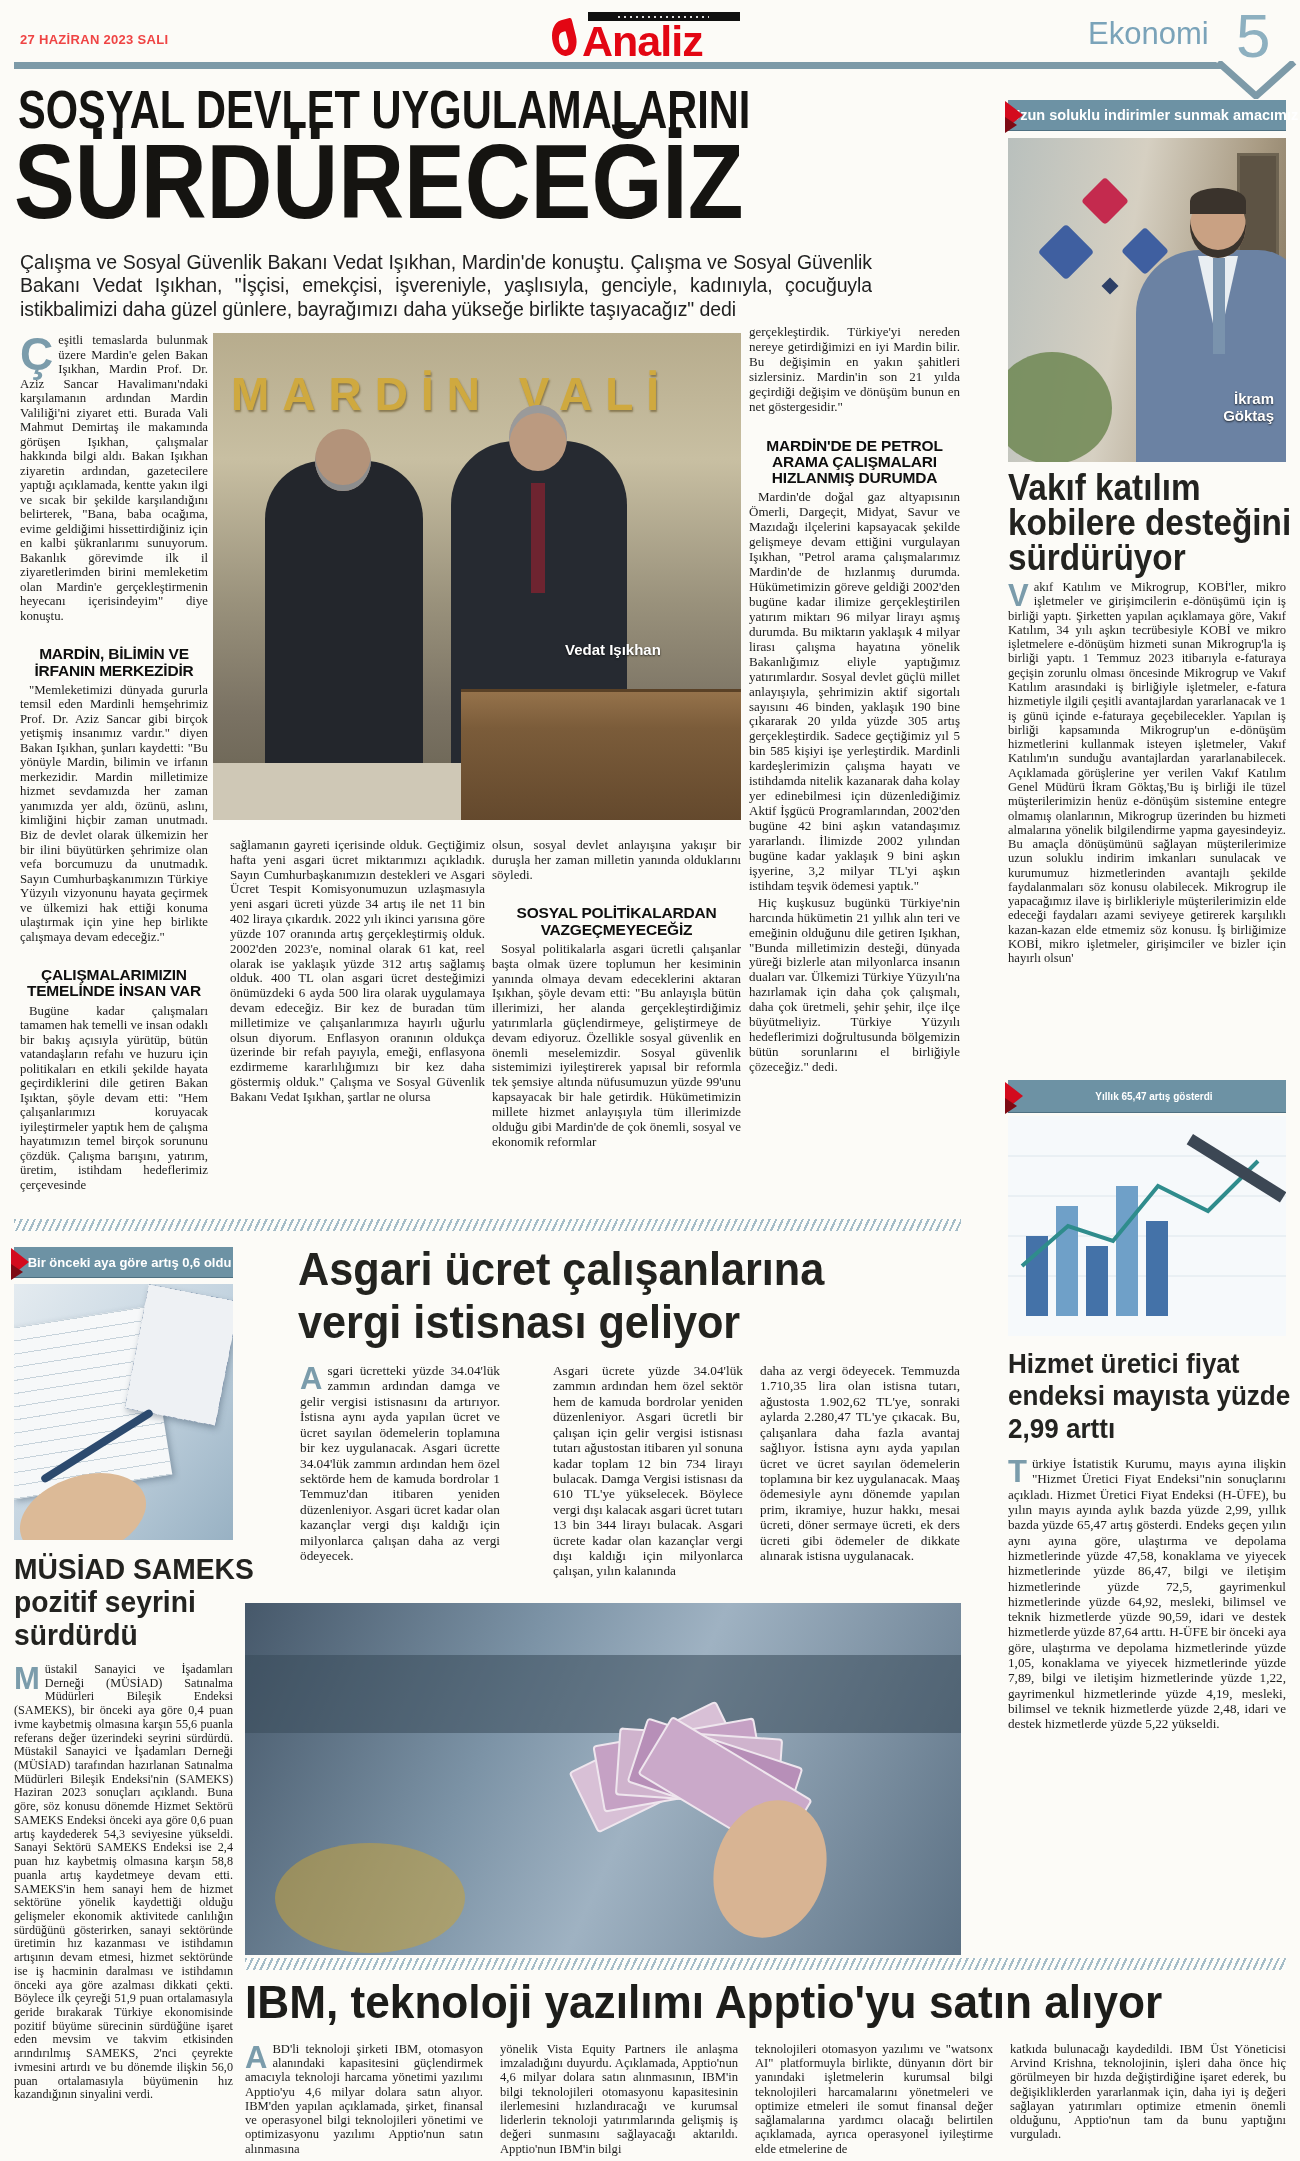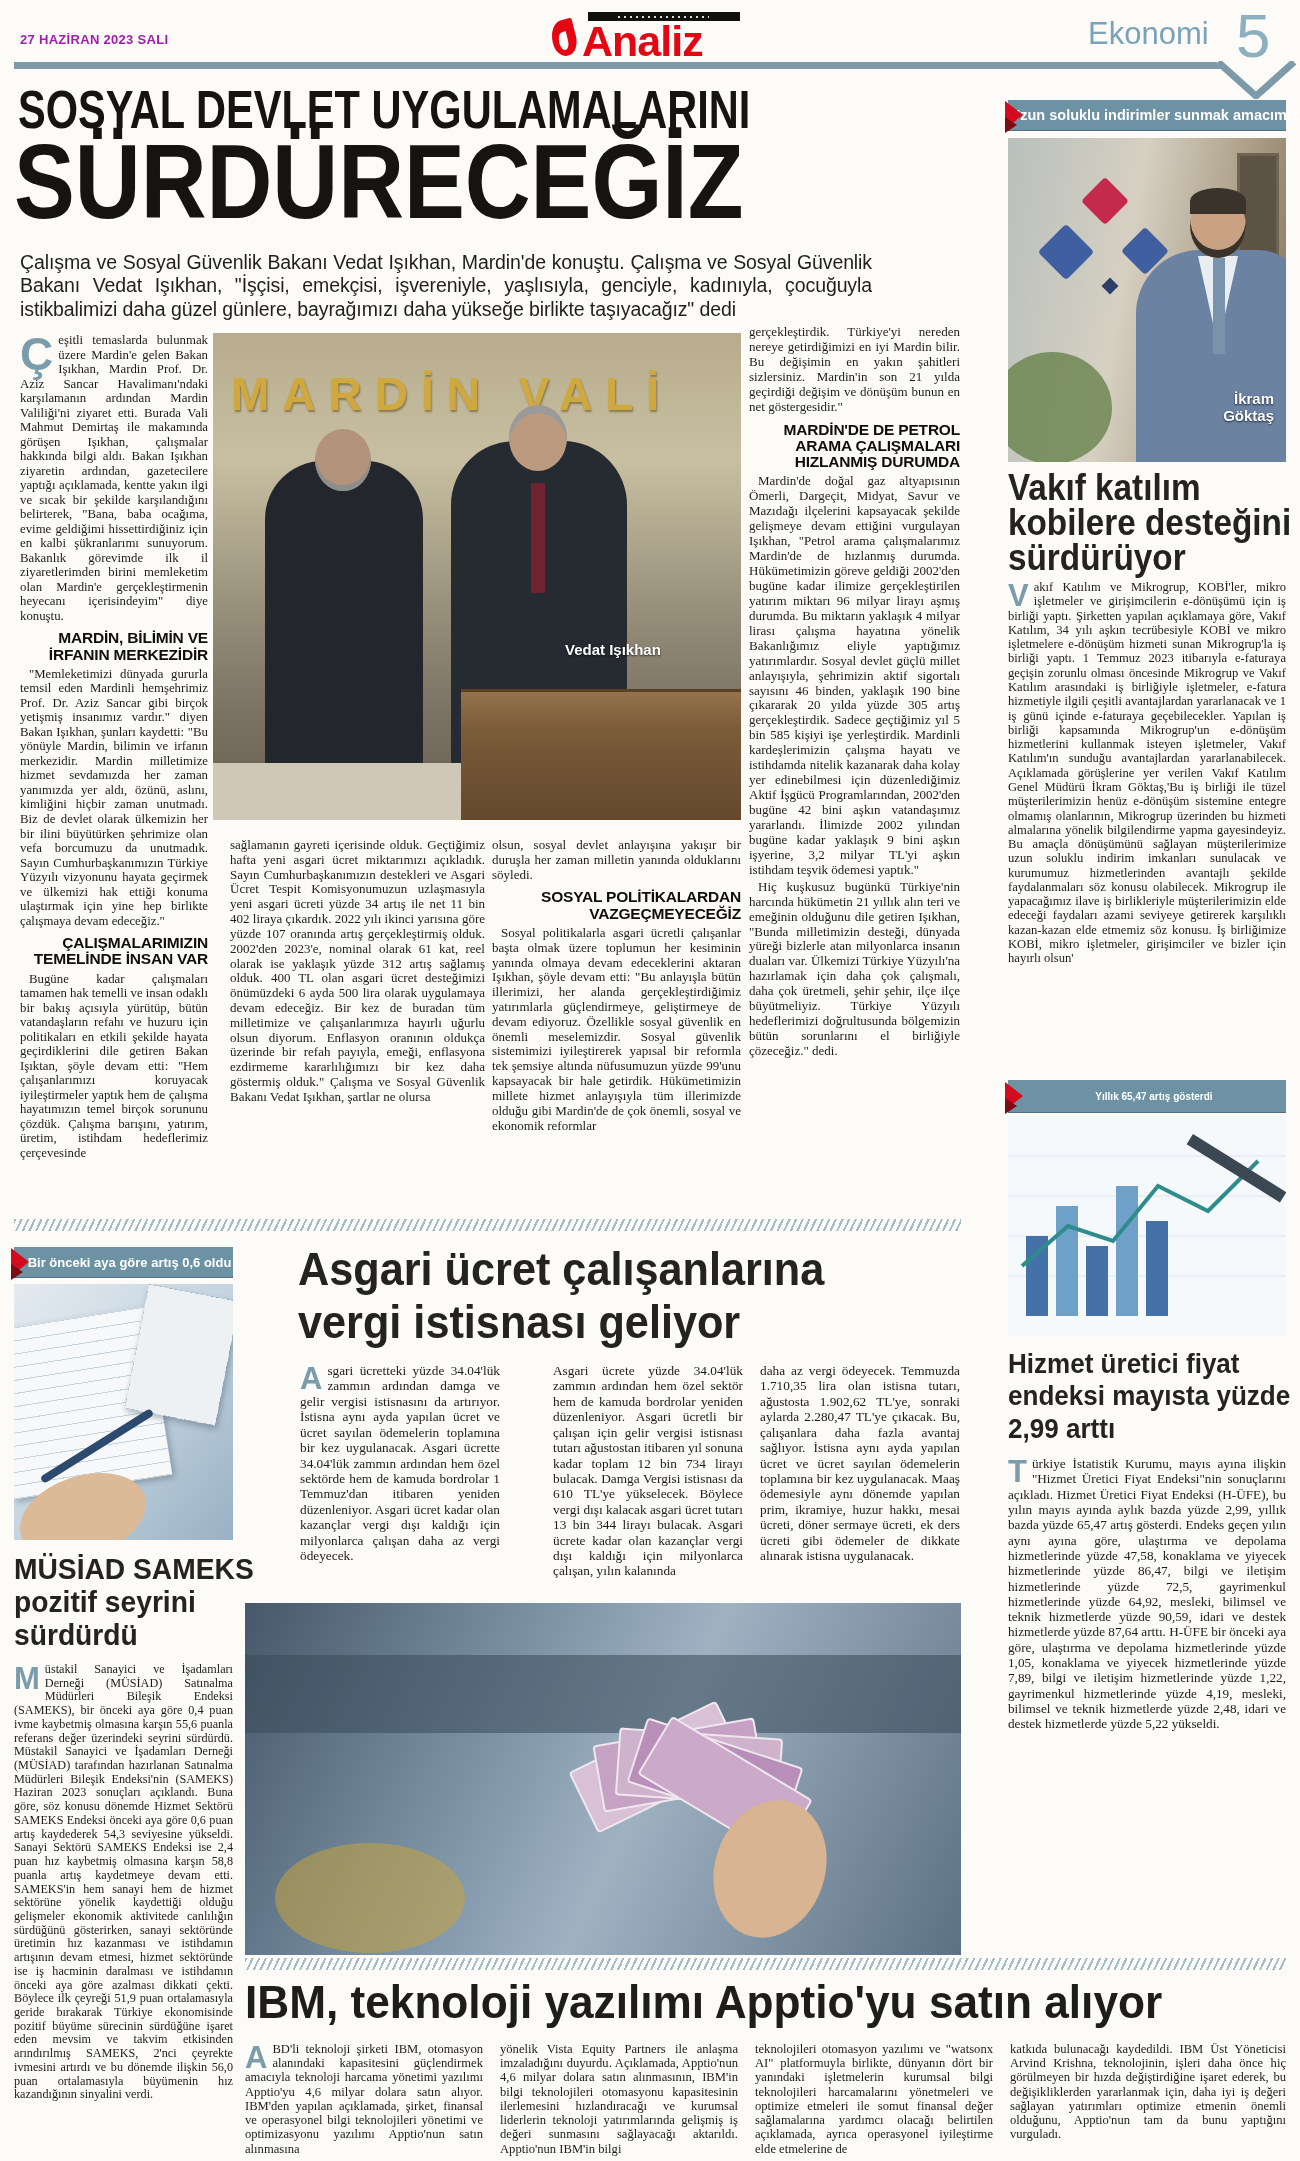--- a/index.html
+++ b/index.html
@@ -4,21 +4,21 @@
 <style>
   html,body{margin:0;padding:0;background:#e8e8e4}
   #page{position:relative;width:1300px;height:2161px;background:#fcfbf7;overflow:hidden;
         font-family:"Liberation Serif",serif;color:#1b1b1b}
   .abs{position:absolute}
   .sans{font-family:"Liberation Sans",sans-serif}
   .colbody{font-size:13px;line-height:1.15;text-align:justify;overflow:hidden;color:#1c1c1c}
   .colbody p{margin:0 0 2px 0}
   .ind{text-indent:9px}
   .subhead{font-family:"Liberation Sans",sans-serif;font-weight:bold;font-size:15.5px;line-height:1.05;
-           letter-spacing:-.2px;color:#0e0e0e;margin:7px 0 4px;text-align:right}
+           letter-spacing:-.2px;color:#0e0e0e;margin:23px 0 4px;text-align:center}
   .dc{float:left;font-family:"Liberation Sans",sans-serif;font-weight:bold;color:#7b9cab;line-height:.82;margin:3px 5px 0 0}
   .dc3{font-size:46px}.dc2{font-size:31px}
   .hl-black{font-family:"Liberation Sans",sans-serif;font-weight:bold;color:#151411;white-space:nowrap;transform-origin:0 0}
   .hl{font-family:"Liberation Sans",sans-serif;font-weight:bold;color:#232320;transform-origin:0 0;white-space:nowrap}
   .banner{position:absolute;background:#6d92a4;color:#fff;font-family:"Liberation Sans",sans-serif;font-weight:bold;
           display:flex;align-items:center;justify-content:center;white-space:nowrap;box-shadow:0 1px 0 #4e7081}
   .arrow{position:absolute;left:-3px;top:50%;transform:translateY(-50%);width:0;height:0;
          border-left:18px solid #d30b1e;border-top:14px solid transparent;border-bottom:14px solid transparent}
   .arrowdark{position:absolute;left:-3px;top:50%;width:0;height:0;transform:translateY(2px);
          border-left:12px solid #7e0a14;border-top:8px solid transparent;border-bottom:8px solid transparent}
@@ -29,21 +29,21 @@
   .lede{font-family:"Liberation Sans",sans-serif;font-size:19.5px;line-height:1.2;color:#1f1f1f;text-align:justify;letter-spacing:-.1px}
   .strip{position:absolute;background:#101010;
          background-image:repeating-linear-gradient(90deg,rgba(255,255,255,.85) 0 2px,transparent 2px 6px);
          background-size:60% 2px;background-position:center;background-repeat:no-repeat}
 </style>
 </head>
 <body>
 
 <div id="page">
 
-  <div class="abs sans" style="left:20px;top:32px;font-size:13px;font-weight:bold;letter-spacing:.3px;color:#a21caf">27 HAZİRAN 2023 SALI</div>
+  <div class="abs sans" style="left:20px;top:32px;font-size:13px;font-weight:bold;letter-spacing:.3px;color:#ef4444">27 HAZİRAN 2023 SALI</div>
 
   <div class="abs" style="left:552px;top:10px;width:220px;height:52px">
     <span class="abs" style="left:0;top:10px;width:24px;height:36px;background:#e30613;border-radius:70% 10% 60% 55%;transform:rotate(-14deg)"></span>
     <span class="abs" style="left:7px;top:22px;width:9px;height:18px;background:#fcfbf7;border-radius:70% 10% 60% 55%;transform:rotate(-14deg)"></span>
     <span class="strip" style="left:36px;top:2px;width:152px;height:9px"></span>
     <span class="abs sans" style="left:30px;top:10px;font-size:43px;font-weight:bold;color:#e30613;letter-spacing:-1px;line-height:1">Analiz</span>
   </div>
 
   <div class="abs sans" style="left:1088px;top:16px;font-size:31px;color:#7aa3b9">Ekonomi</div>
   <div class="abs sans" style="left:1236px;top:0px;font-size:62px;color:#8db0c0">5</div>

